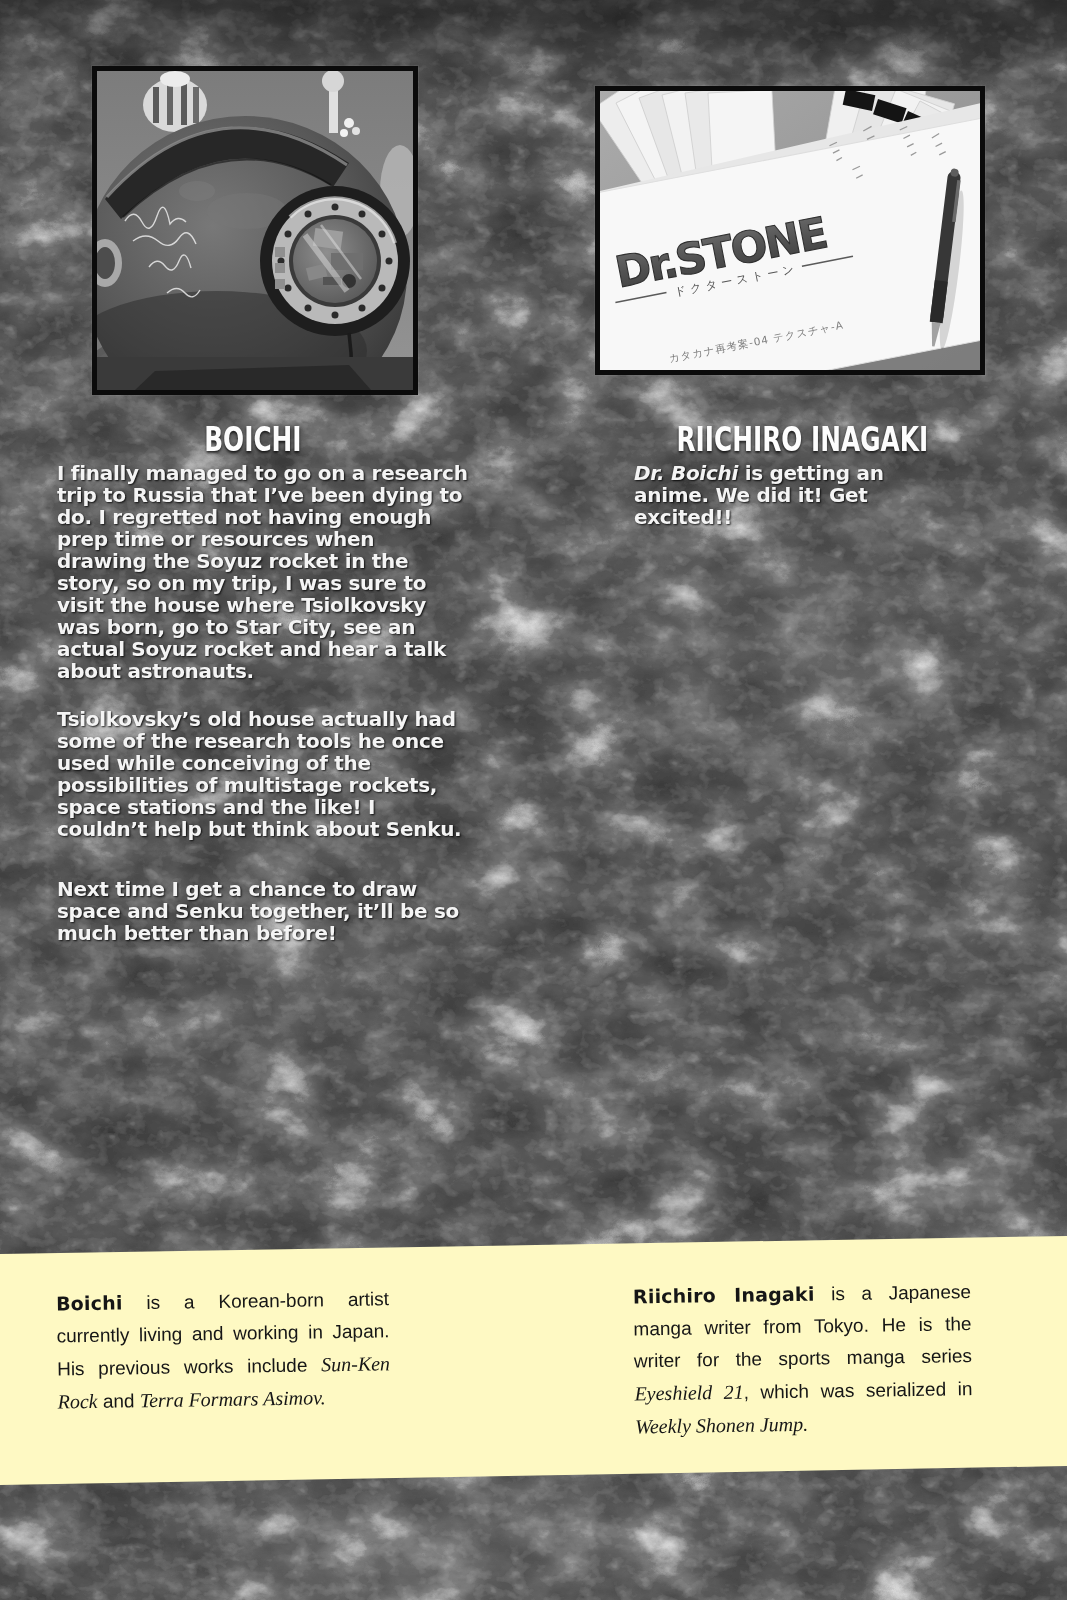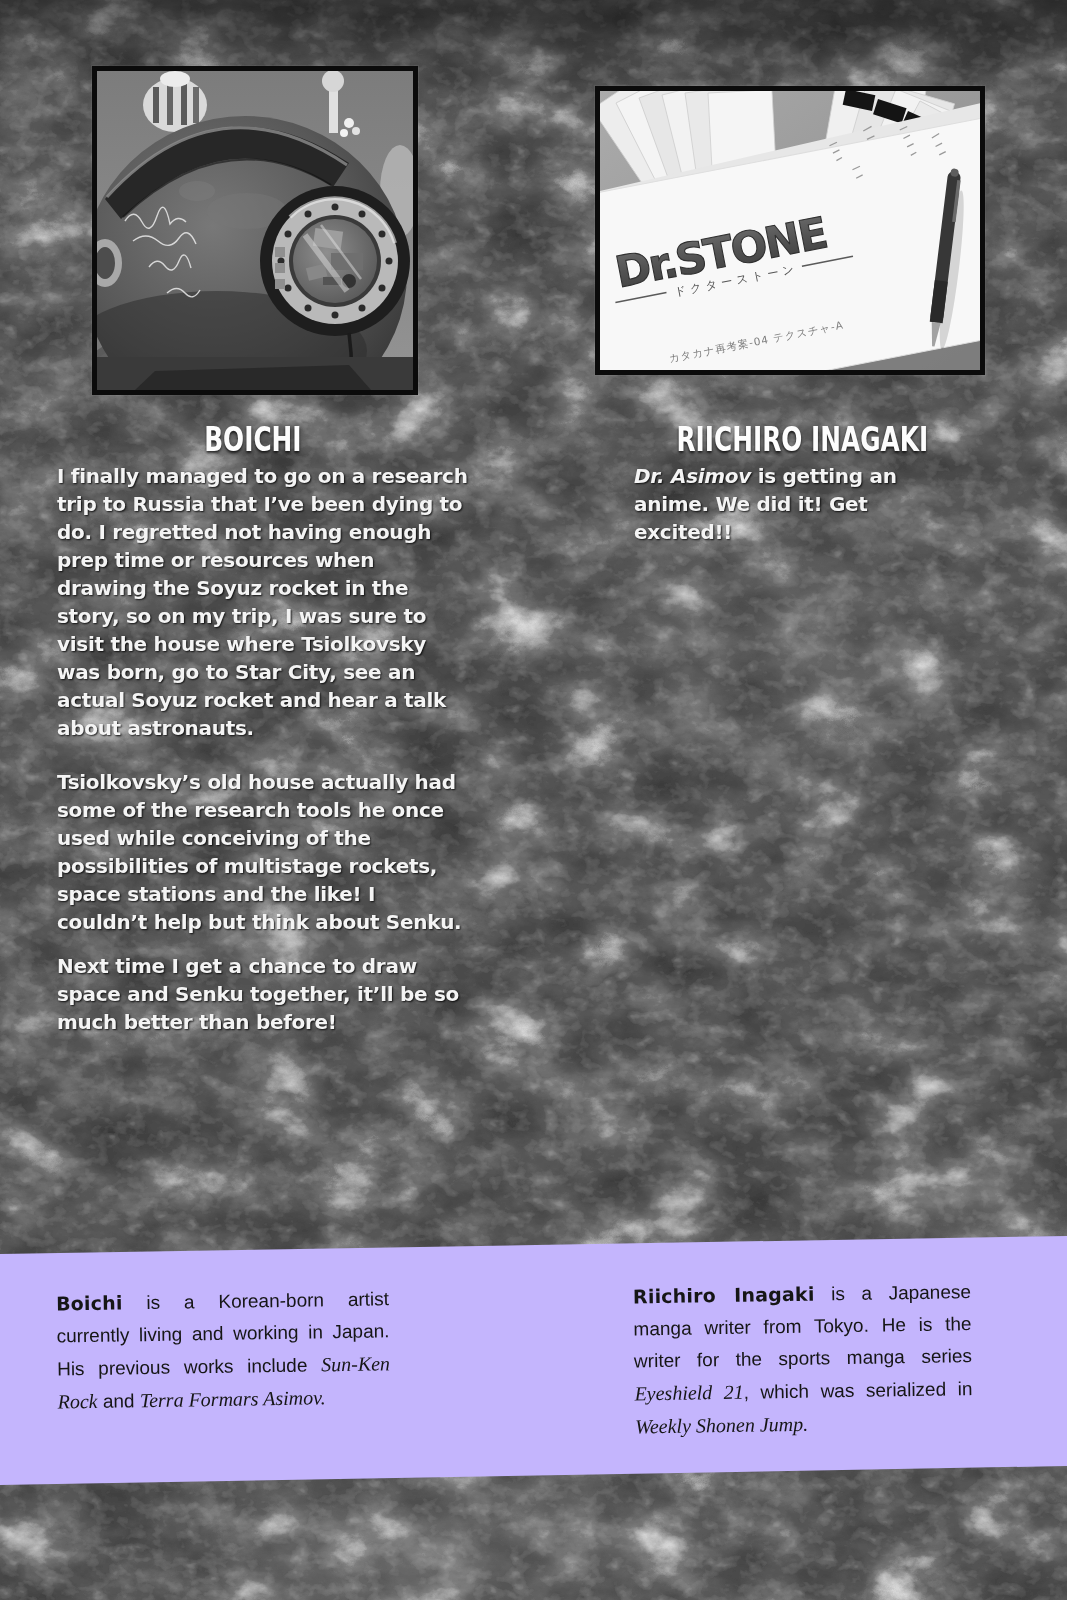--- a/index.html
+++ b/index.html
@@ -13,23 +13,23 @@
       radial-gradient(ellipse 260px 150px at 28% 60%, rgba(255,255,255,0.07), rgba(255,255,255,0) 70%),
       radial-gradient(ellipse 430px 170px at 42% 97%, rgba(255,255,255,0.13), rgba(255,255,255,0) 72%),
       radial-gradient(ellipse 220px 130px at 90% 76%, rgba(255,255,255,0.08), rgba(255,255,255,0) 70%);}
   .photo{position:absolute;z-index:2;border:5px solid #0b0b0b;
          box-shadow:0 0 0 1px rgba(255,255,255,0.05);background:#777;}
   .photo svg{display:block;}
   .heading{position:absolute;z-index:3;color:#fdfdfd;font-weight:900;text-align:center;
            font-size:31px;line-height:36px;text-shadow:0 2px 3px rgba(0,0,0,0.75);}
   .heading .hinner{display:inline-block;transform:scale(0.8,1.08);white-space:nowrap;}
   .wtext{position:absolute;z-index:3;color:#f4f4f4;font-weight:bold;font-size:20px;
-         line-height:28px;letter-spacing:-0.3px;text-shadow:1px 1px 2px rgba(0,0,0,0.85);}
+         line-height:22px;letter-spacing:-0.3px;text-shadow:1px 1px 2px rgba(0,0,0,0.85);}
   .wtext p{margin:0;}
-  .band{position:absolute;z-index:4;left:0;top:1236px;width:1067px;height:250px;background:#c4b5fd;
+  .band{position:absolute;z-index:4;left:0;top:1236px;width:1067px;height:250px;background:#fef9c3;
         clip-path:polygon(0 18px,100% 0,100% 230px,0 249px);}
   .band-inner{position:absolute;inset:0;transform:rotate(-0.9deg);}
   .bio{position:absolute;color:#161616;font-family:"Liberation Sans",sans-serif;
        font-size:19px;line-height:32px;text-align:justify;}
   .run-normal{font-style:normal;}
   .run-italic{font-style:italic;}
   .run-bold{font-family:"DejaVu Sans",sans-serif;font-weight:bold;letter-spacing:0.2px;}
   .run-serif-italic{font-family:"Liberation Serif",serif;font-style:italic;font-size:20px;}
 </style>
 </head>
@@ -245,25 +245,25 @@
   <div class="heading" style="left:57px;top:421px;width:392px;">
     <span class="hinner">BOICHI</span>
   </div>
   <div class="heading" style="left:630px;top:421px;width:345px;">
     <span class="hinner">RIICHIRO INAGAKI</span>
   </div>
 
   <div class="wtext" style="left:57px;top:462px;width:412px;">
     <p>I finally managed to go on a research trip to Russia that I’ve been dying to do. I regretted not having enough prep time or resources when drawing the Soyuz rocket in the story, so on my trip, I was sure to visit the house where Tsiolkovsky was born, go to Star City, see an actual Soyuz rocket and hear a talk about astronauts.</p>
     <p style="margin-top:26px;">Tsiolkovsky’s old house actually had some of the research tools he once used while conceiving of the possibilities of multistage rockets, space stations and the like! I couldn’t help but think about Senku.</p>
-    <p style="margin-top:16px;">Next time I get a chance to draw space and Senku together, it’ll be so much better than before!</p>
+    <p style="margin-top:38px;">Next time I get a chance to draw space and Senku together, it’ll be so much better than before!</p>
   </div>
 
   <div class="wtext" style="left:634px;top:462px;width:288px;">
-    <p><span class="run-italic">Dr. Asimov</span><span class="run-normal"> is getting an anime. We did it! Get excited!!</span></p>
+    <p><span class="run-italic">Dr. Boichi</span><span class="run-normal"> is getting an anime. We did it! Get excited!!</span></p>
   </div>
 
   <div class="band">
     <div class="band-inner">
       <div class="bio" style="left:57px;top:44px;width:333px;"><span class="run-bold">Boichi</span><span class="run-normal"> is a Korean-born artist currently living and working in Japan. His previous works include </span><span class="run-serif-italic">Sun-Ken Rock</span><span class="run-normal"> and </span><span class="run-serif-italic">Terra Formars Asimov.</span></div>
       <div class="bio" style="left:634px;top:46px;width:338px;"><span class="run-bold">Riichiro Inagaki</span><span class="run-normal"> is a Japanese manga writer from Tokyo. He is the writer for the sports manga series </span><span class="run-serif-italic">Eyeshield 21</span><span class="run-normal">, which was serialized in </span><span class="run-serif-italic">Weekly Shonen Jump.</span></div>
     </div>
   </div>
 
 </div>

